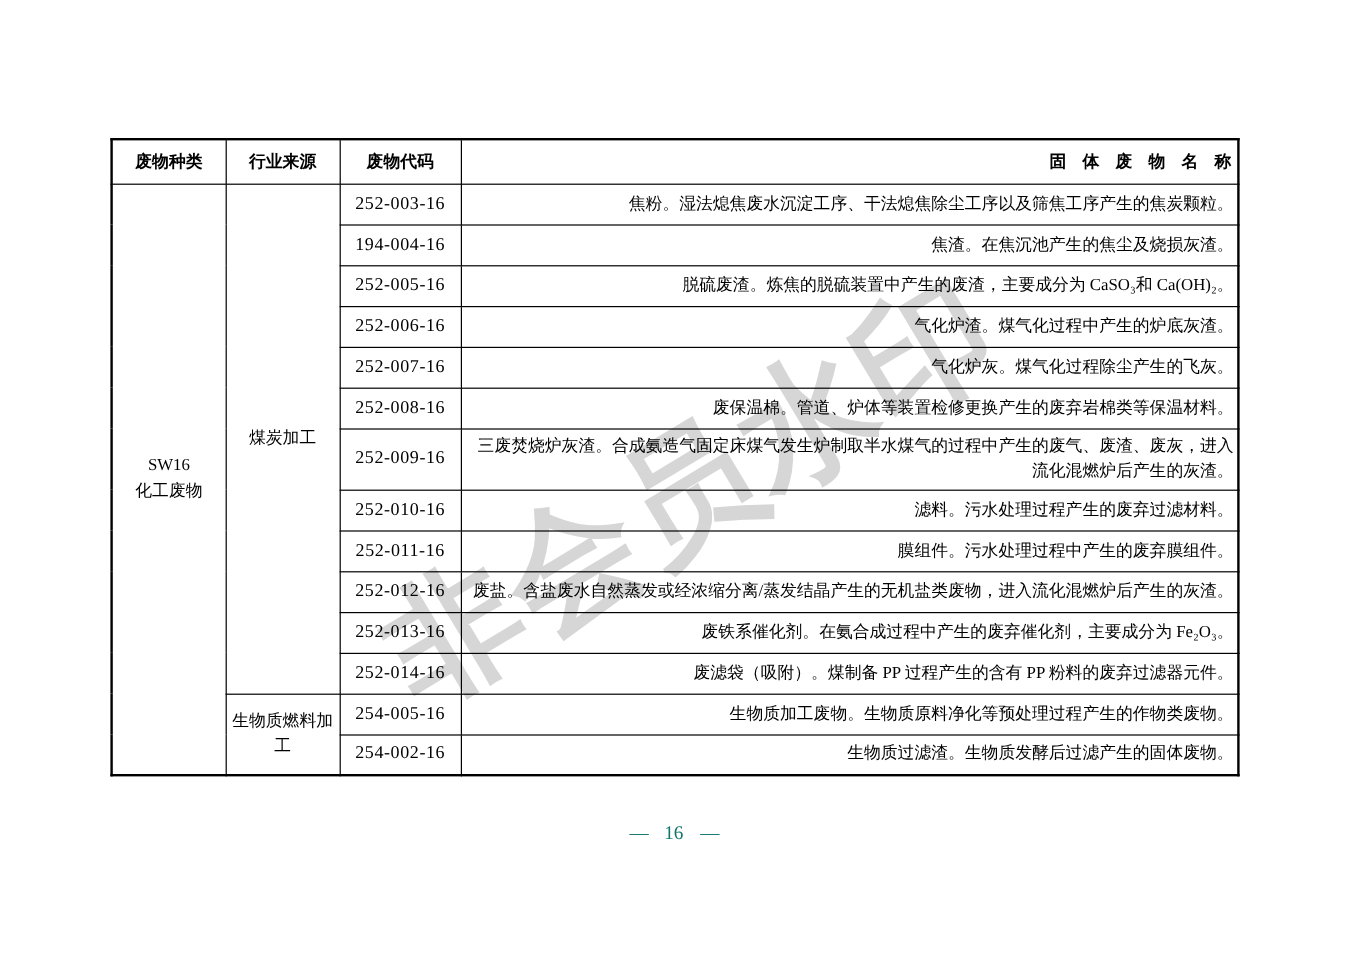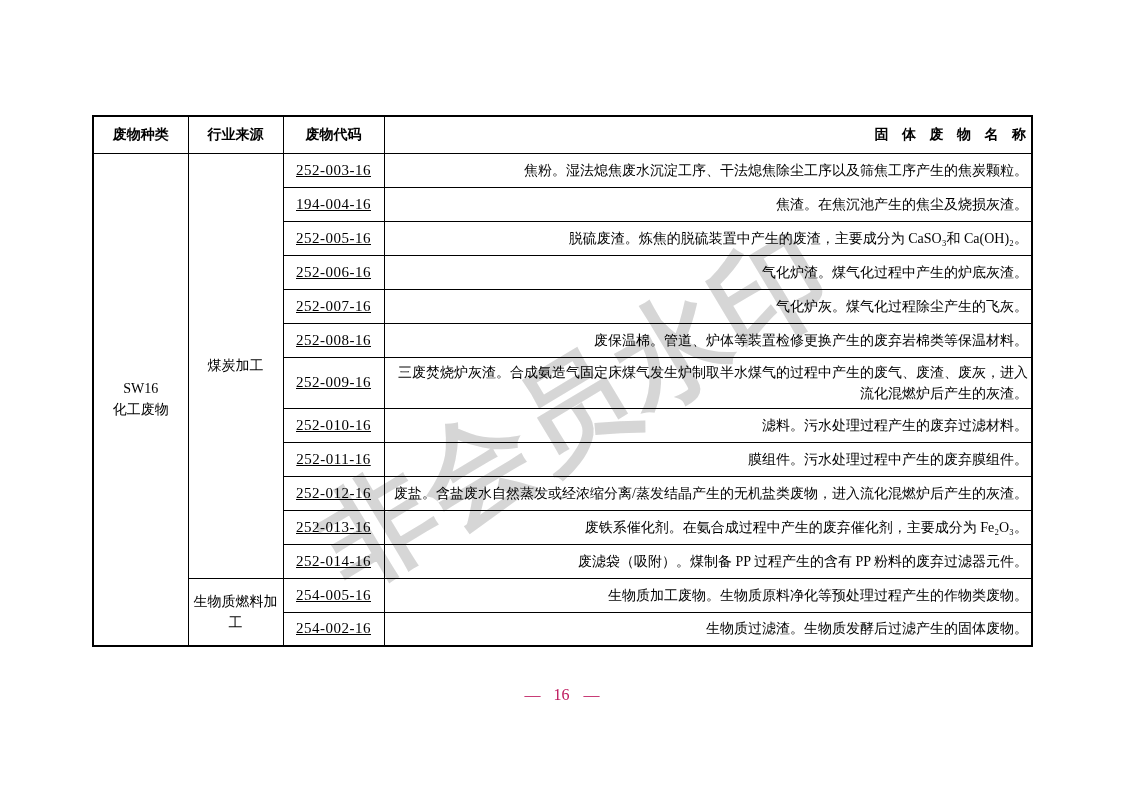--- a/index.html
+++ b/index.html
@@ -64,36 +64,35 @@
     font-size: 14px;
     color: #000;
     padding: 2px 4px;
     line-height: 21px;
   }
   td.code {
     text-align: center;
     font-size: 15px;
     letter-spacing: 0.5px;
     color: #000;
-    text-decoration: underline;
   }
   td.name {
     text-align: right;
     font-size: 14px;
     line-height: 21px;
     padding: 4px 3px 4px 5px;
     color: #000;
   }
   .footer {
     position: absolute;
     left: 0; top: 686px;
     width: 1123px;
     text-align: center;
     font-size: 16px;
-    color: #be185d;
+    color: #0f766e;
     z-index: 1;
   }
   .footer span { display: inline-block; }
   .footer .dash { margin: 0 14px; letter-spacing: -1px; }
 </style>
 </head>
 <body>
 
 <div class="page">
 

